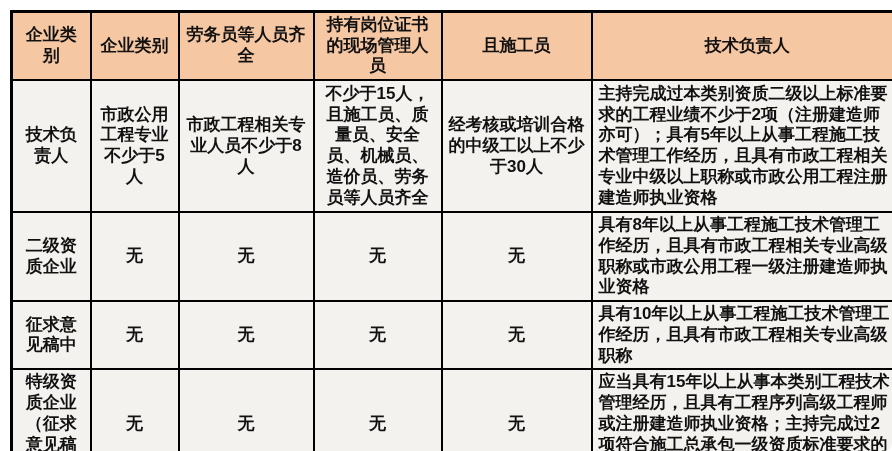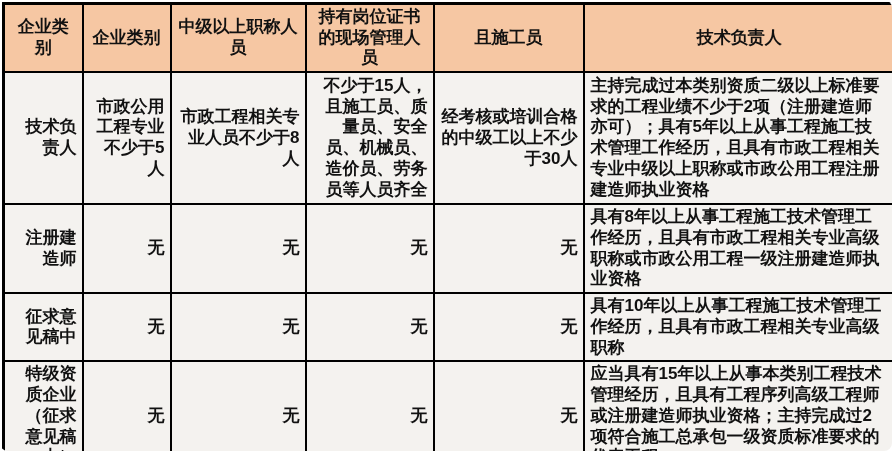--- a/index.html
+++ b/index.html
@@ -4,21 +4,21 @@
 <style>
   html, body {
     margin: 0;
     padding: 0;
     background: #ffffff;
   }
   .page {
     width: 892px;
     height: 451px;
     box-sizing: border-box;
-    padding: 2px;
+    padding: 10px;
     background: #ffffff;
     border-radius: 8px;
     overflow: hidden;
   }
   table.qual-table {
     width: 100%;
     height: 100%;
     border-collapse: collapse;
     table-layout: fixed;
     border: 3px solid var(--border-color, #000000);
@@ -36,21 +36,21 @@
     word-break: break-all;
     overflow: hidden;
   }
   .qual-table th {
     background: var(--header-bg, #f6c7a3);
     text-align: center;
     font-weight: 700;
   }
   .qual-table td {
     background: var(--body-bg, #f4f2ef);
-    text-align: right;
+    text-align: center;
   }
   .qual-table td.director-cell {
     text-align: left;
     padding: 2px 6px;
   }
   tr.header-row    { height: 62px; }
   tr.row-grade3    { height: 132px; }
   tr.row-grade2    { height: 83px; }
   tr.row-grade1    { height: 65px; }
   tr.row-special   { height: 109px; }
@@ -65,37 +65,37 @@
       <col style="width:88px">
       <col style="width:135px">
       <col style="width:128px">
       <col style="width:150px">
       <col style="width:312px">
     </colgroup>
     <thead>
       <tr class="header-row">
         <th>企业类别</th>
         <th>企业类别</th>
-        <th>中级以上职称人员</th>
+        <th>劳务员等人员齐全</th>
         <th>持有岗位证书的现场管理人员</th>
         <th>且施工员</th>
         <th>技术负责人</th>
       </tr>
     </thead>
     <tbody>
       <tr class="row-grade3">
         <td>技术负责人</td>
         <td>市政公用工程专业不少于5人</td>
         <td>市政工程相关专业人员不少于8人</td>
         <td>不少于15人，且施工员、质量员、安全员、机械员、造价员、劳务员等人员齐全</td>
         <td>经考核或培训合格的中级工以上不少于30人</td>
         <td class="director-cell">主持完成过本类别资质二级以上标准要求的工程业绩不少于2项（注册建造师亦可）；具有5年以上从事工程施工技术管理工作经历，且具有市政工程相关专业中级以上职称或市政公用工程注册建造师执业资格</td>
       </tr>
       <tr class="row-grade2">
-        <td>注册建造师</td>
+        <td>二级资质企业</td>
         <td>无</td>
         <td>无</td>
         <td>无</td>
         <td>无</td>
         <td class="director-cell">具有8年以上从事工程施工技术管理工作经历，且具有市政工程相关专业高级职称或市政公用工程一级注册建造师执业资格</td>
       </tr>
       <tr class="row-grade1">
         <td>征求意见稿中</td>
         <td>无</td>
         <td>无</td>

